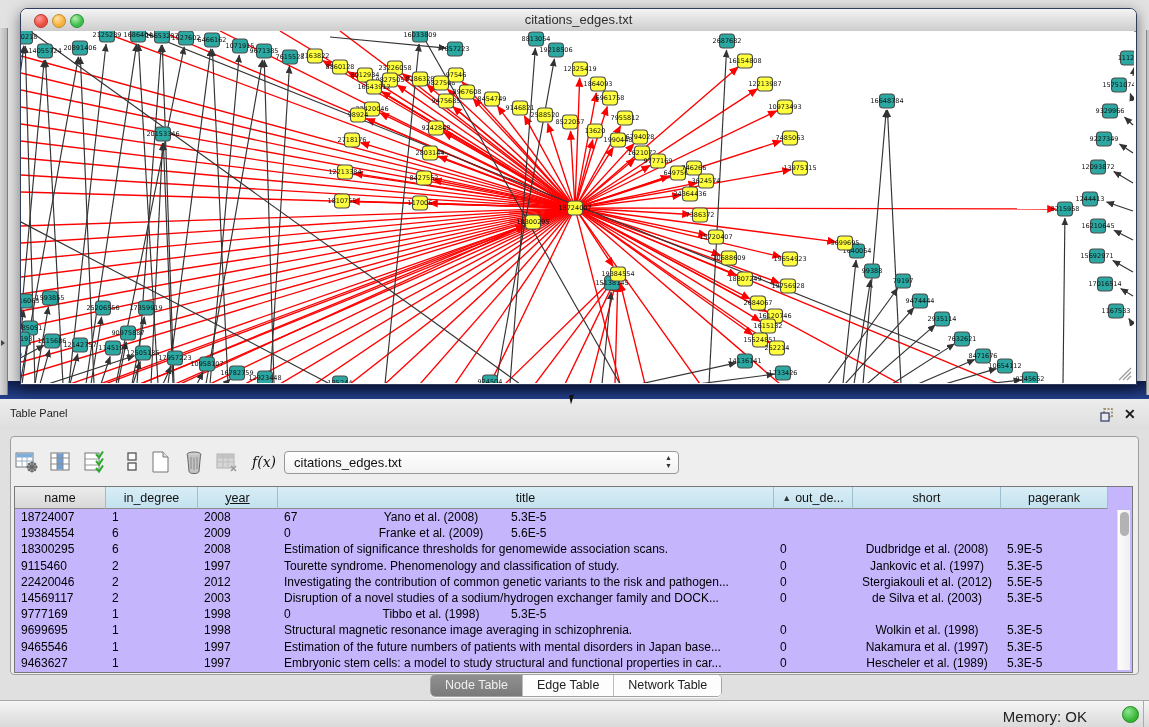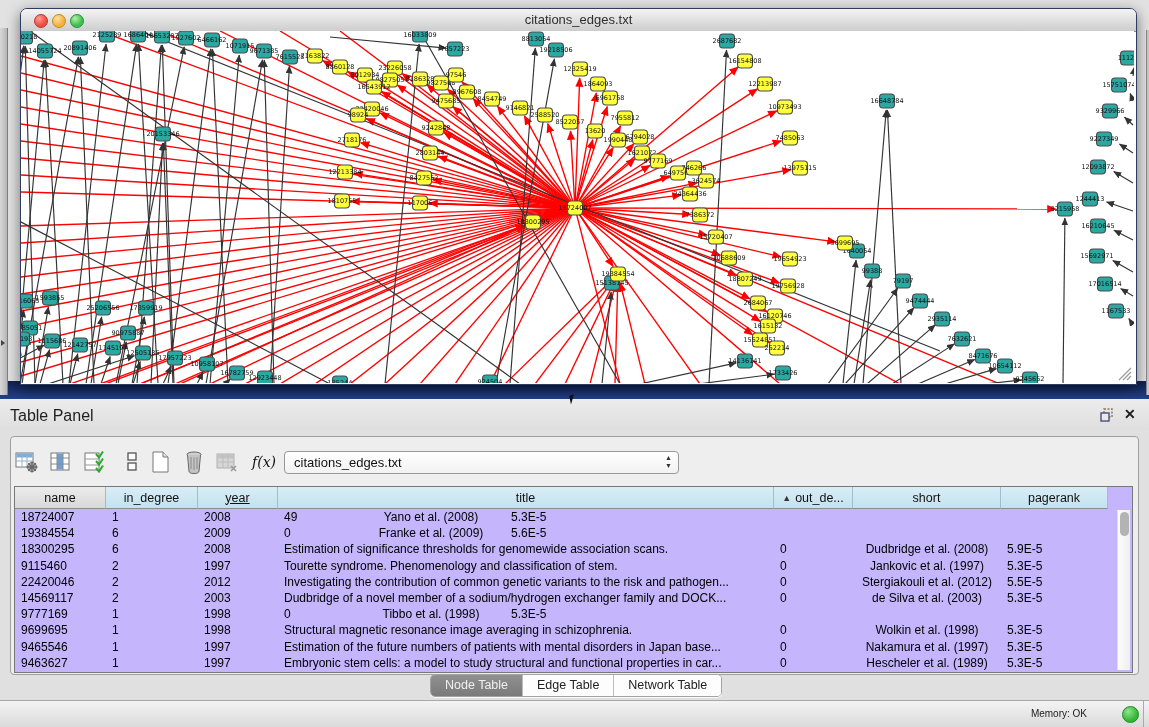--- a/index.html
+++ b/index.html
@@ -26,21 +26,21 @@
             font-size:13px;color:#2e2e2e;}
   .tl{position:absolute;top:5px;width:12px;height:12px;border-radius:50%;}
   .tl.red{left:13px;background:radial-gradient(circle at 35% 30%,#ff9d96,#ee4d41 60%);border:1px solid #b8352c;}
   .tl.yellow{left:31px;background:radial-gradient(circle at 35% 30%,#ffe2a2,#f5b13c 60%);border:1px solid #c08a1f;}
   .tl.green{left:49px;background:radial-gradient(circle at 35% 30%,#b4efa9,#3cc04e 60%);border:1px solid #27903a;}
   .gcanvas{position:absolute;left:0;top:22px;width:1113px;height:352px;background:#fff;overflow:hidden;}
   .grip{position:absolute;right:2px;bottom:2px;width:16px;height:16px;}
   
   .tp-header{position:absolute;left:0;top:399px;width:1149px;height:31px;
              background:linear-gradient(180deg,#ececec,#dedede);border-bottom:1px solid #bdbdbd;}
-  .tp-header .tp-title{position:absolute;left:10px;top:8px;font-size:16px;color:#1f1f1f;}
+  .tp-header .tp-title{position:absolute;left:10px;top:8px;font-size:11px;color:#1f1f1f;}
   .float-ic{position:absolute;left:1100px;top:9px;width:15px;height:14px;}
   .close-ic{position:absolute;left:1124px;top:7px;font-size:14px;font-weight:bold;color:#1a1a1a;cursor:default;}
   .tp-body{position:absolute;left:0;top:430px;width:1149px;height:270px;background:#e0e0e0;}
   .inner-panel{position:absolute;left:10px;top:436px;width:1127px;height:237px;
                background:#eeeeee;border:1px solid #9f9f9f;border-radius:4px;}
   
   .tbtn{position:absolute;top:450px;width:28px;height:25px;}
   .tbtn svg{display:block;}
   .fx{font-family:"DejaVu Serif",serif;font-style:italic;font-size:14px;color:#111;}
   .combo{position:absolute;left:284px;top:451px;width:393px;height:21px;background:linear-gradient(180deg,#ffffff,#f2f2f2);
@@ -66,21 +66,21 @@
   .tabs{position:absolute;left:430px;top:674px;height:21px;display:flex;border:1px solid #a3a3a3;
         border-radius:5px;overflow:hidden;background:#fff;box-shadow:0 1px 0 rgba(255,255,255,.8);}
   .tab{height:21px;line-height:21px;padding:0 14px;font-size:12.5px;color:#222;background:#fdfdfd;
        border-right:1px solid #bdbdbd;cursor:default;}
   .tab:last-child{border-right:none;}
   .tab.sel{background:linear-gradient(180deg,#909090,#7a7a7a);color:#efefef;}
   
   .statusbar{position:absolute;left:0;top:700px;width:1149px;height:27px;
              background:linear-gradient(180deg,#f4f4f4,#d9d9d9);border-top:1px solid #a8a8a8;}
   .statusbar .divider{position:absolute;left:1143px;top:0;width:1px;height:27px;background:#aaa;}
-  .mem-label{position:absolute;right:62px;top:7px;font-size:10px;color:#222;}
+  .mem-label{position:absolute;right:62px;top:7px;font-size:15px;color:#222;}
   .mem-dot{position:absolute;left:1122px;top:5px;width:15px;height:15px;border-radius:50%;
            background:radial-gradient(circle at 35% 30%,#8fe58f,#35b535 65%);border:1px solid #1d8a1d;}
   .cursor{position:absolute;left:570px;top:395px;width:0;height:0;border-left:5px solid #111;
           border-bottom:9px solid transparent;transform:rotate(-12deg);}
 </style>
 </head>
 <body>
 
 <div class="desktop"></div>
 <div class="navy-band"></div>
@@ -857,21 +857,21 @@
       </div>
       <div class="th" style="width: 107px;">
         <span>pagerank</span>
       </div>
     </div>
   <div class="tbody" id="tbody">
       <div class="tr">
         <div class="td" style="width: 91px;">18724007</div>
         <div class="td" style="width: 92px;">1</div>
         <div class="td" style="width: 80px;">2008</div>
-        <div class="td" style="width: 79px;">49</div>
+        <div class="td" style="width: 79px;">67</div>
         <div class="td center" style="width: 148px;">Yano et al. (2008)</div>
         <div class="td" style="width: 107px;">5.3E-5</div>
       </div>
       <div class="tr">
         <div class="td" style="width: 91px;">19384554</div>
         <div class="td" style="width: 92px;">6</div>
         <div class="td" style="width: 80px;">2009</div>
         <div class="td" style="width: 79px;">0</div>
         <div class="td center" style="width: 148px;">Franke et al. (2009)</div>
         <div class="td" style="width: 107px;">5.6E-5</div>
@@ -882,39 +882,39 @@
         <div class="td" style="width: 80px;">2008</div>
         <div class="td" style="width: 496px;">Estimation of significance thresholds for genomewide association scans.</div>
         <div class="td" style="width: 79px;">0</div>
         <div class="td center" style="width: 148px;">Dudbridge et al. (2008)</div>
         <div class="td" style="width: 107px;">5.9E-5</div>
       </div>
       <div class="tr">
         <div class="td" style="width: 91px;">9115460</div>
         <div class="td" style="width: 92px;">2</div>
         <div class="td" style="width: 80px;">1997</div>
-        <div class="td" style="width: 496px;">Tourette syndrome. Phenomenology and classification of stem.</div>
+        <div class="td" style="width: 496px;">Tourette syndrome. Phenomenology and classification of study.</div>
         <div class="td" style="width: 79px;">0</div>
         <div class="td center" style="width: 148px;">Jankovic et al. (1997)</div>
         <div class="td" style="width: 107px;">5.3E-5</div>
       </div>
       <div class="tr">
         <div class="td" style="width: 91px;">22420046</div>
         <div class="td" style="width: 92px;">2</div>
         <div class="td" style="width: 80px;">2012</div>
         <div class="td" style="width: 496px;">Investigating the contribution of common genetic variants to the risk and pathogen...</div>
         <div class="td" style="width: 79px;">0</div>
         <div class="td center" style="width: 148px;">Stergiakouli et al. (2012)</div>
         <div class="td" style="width: 107px;">5.5E-5</div>
       </div>
       <div class="tr">
         <div class="td" style="width: 91px;">14569117</div>
         <div class="td" style="width: 92px;">2</div>
         <div class="td" style="width: 80px;">2003</div>
-        <div class="td" style="width: 496px;">Dudbridge of a novel member of a sodium/hydrogen exchanger family and DOCK...</div>
+        <div class="td" style="width: 496px;">Disruption of a novel studies of a sodium/hydrogen exchanger family and DOCK...</div>
         <div class="td" style="width: 79px;">0</div>
         <div class="td center" style="width: 148px;">de Silva et al. (2003)</div>
         <div class="td" style="width: 107px;">5.3E-5</div>
       </div>
       <div class="tr">
         <div class="td" style="width: 91px;">9777169</div>
         <div class="td" style="width: 92px;">1</div>
         <div class="td" style="width: 80px;">1998</div>
         <div class="td" style="width: 79px;">0</div>
         <div class="td center" style="width: 148px;">Tibbo et al. (1998)</div>

